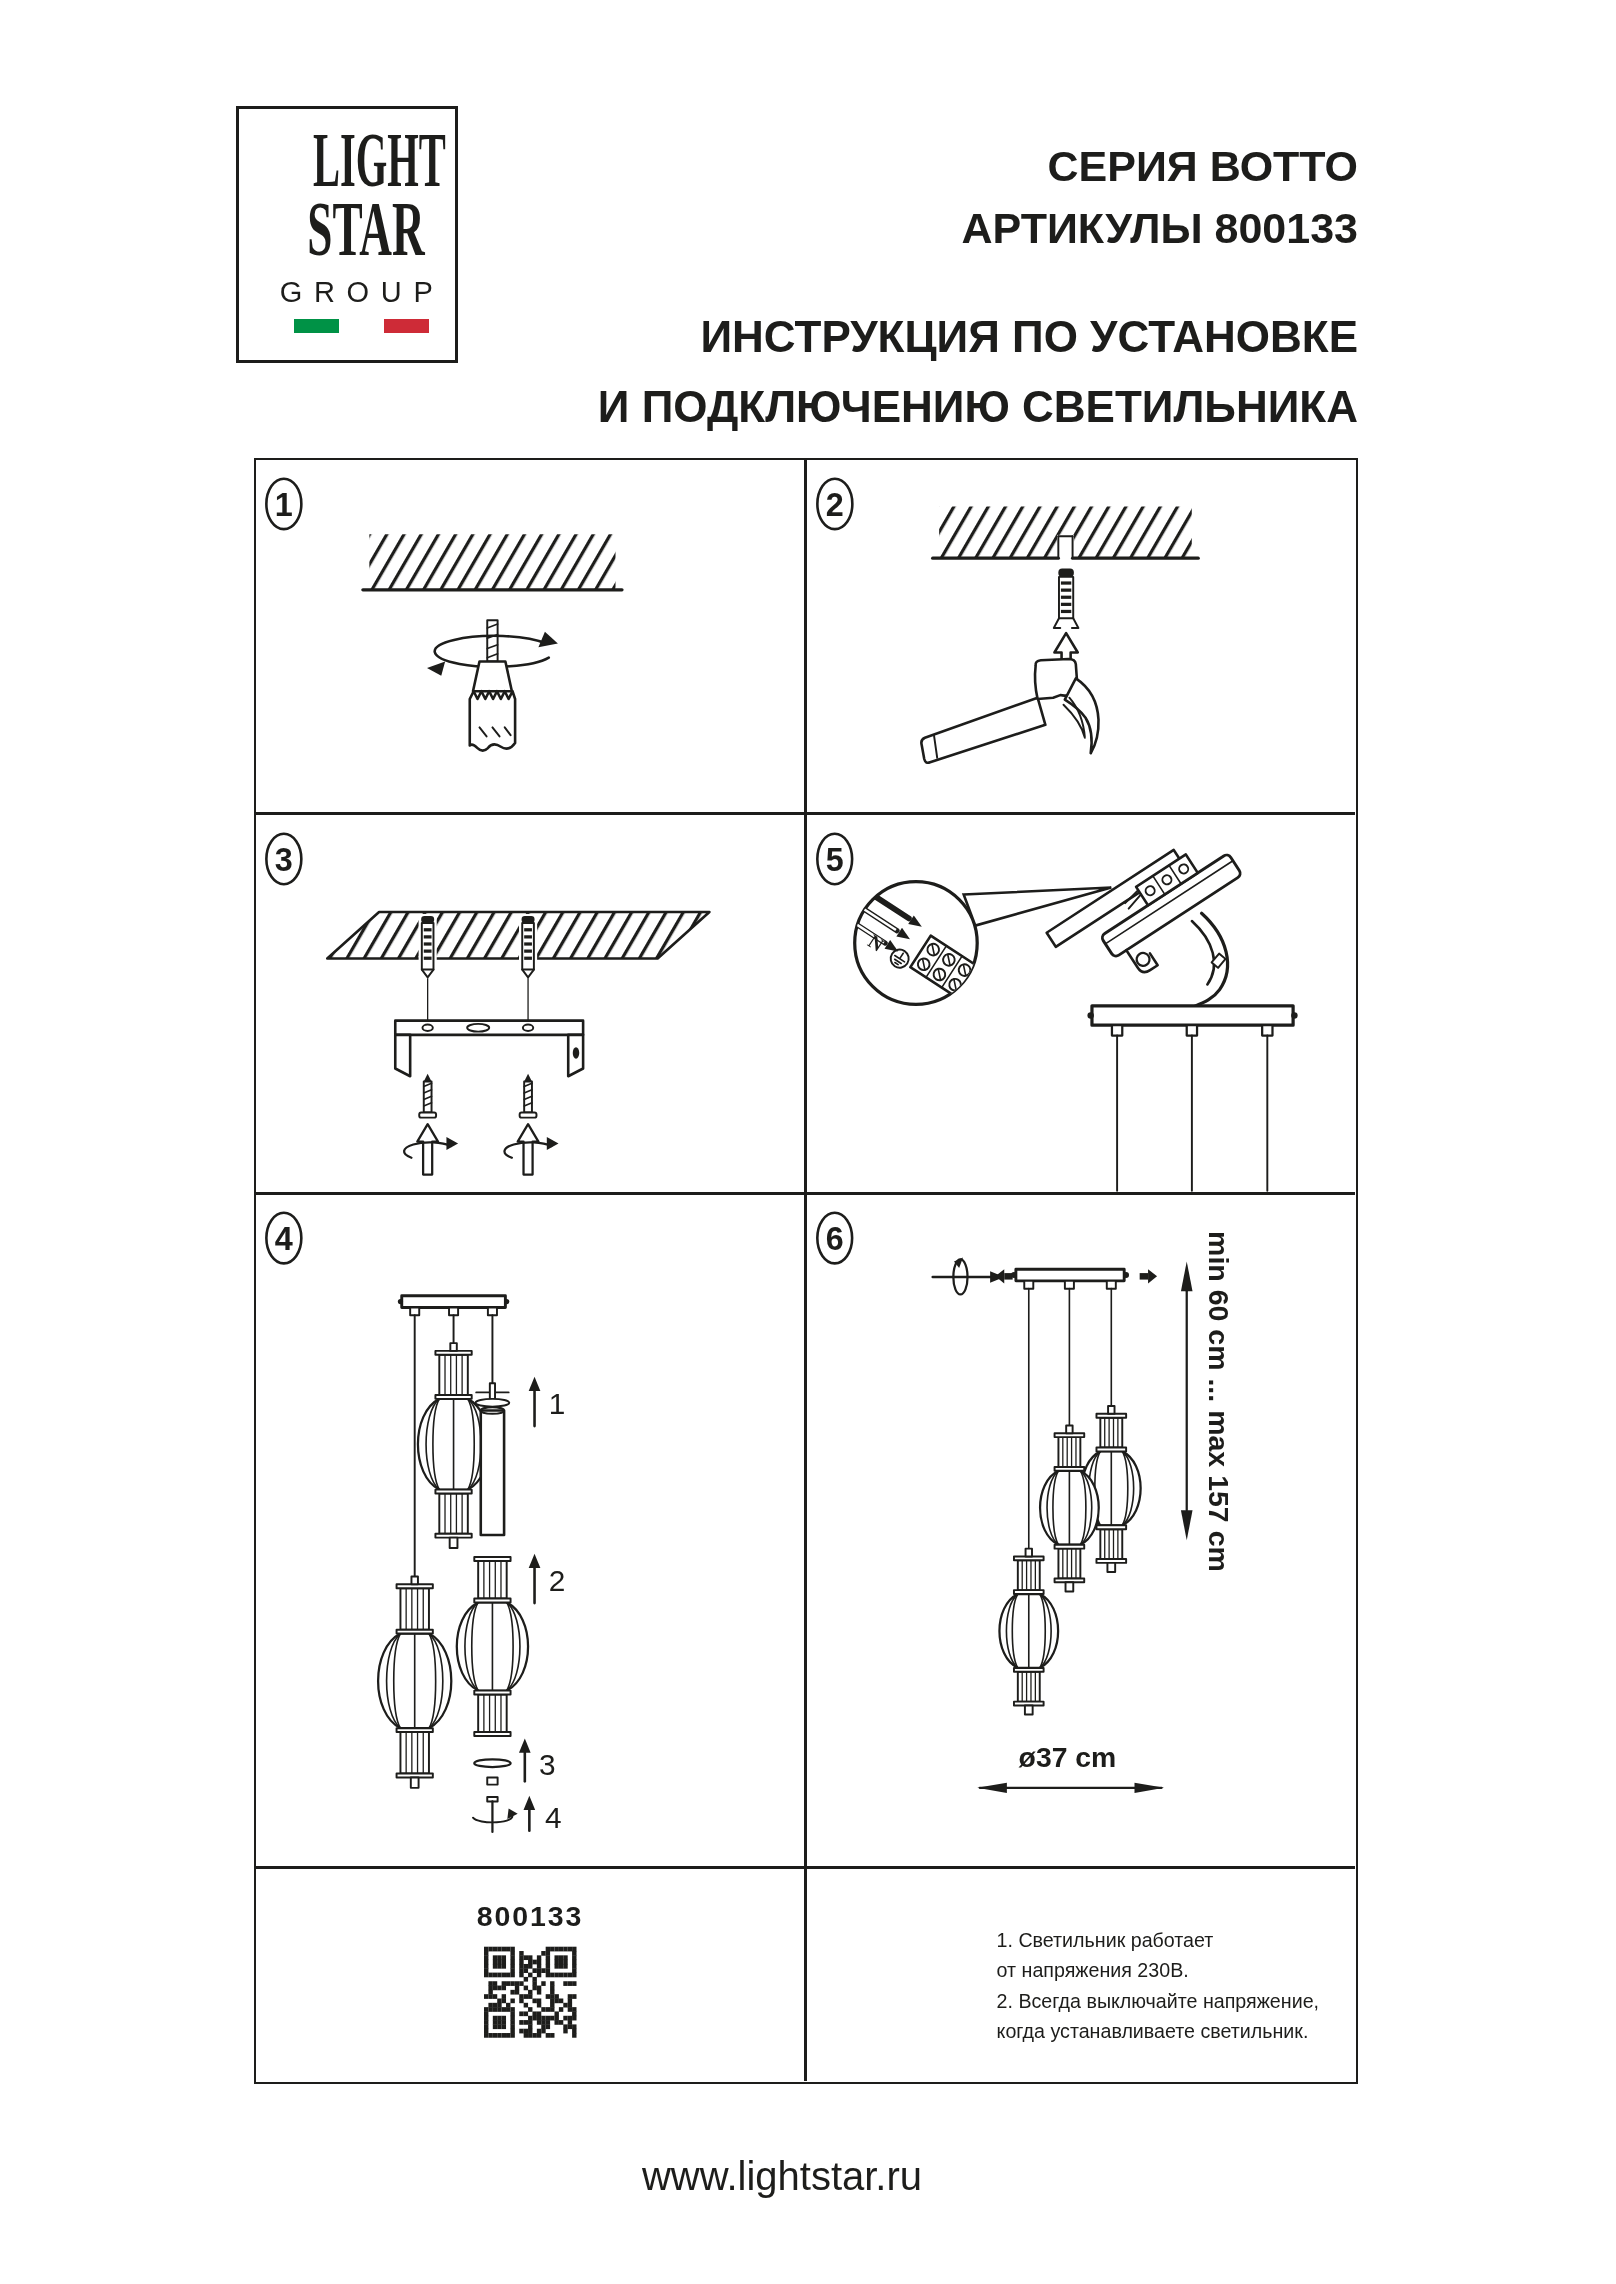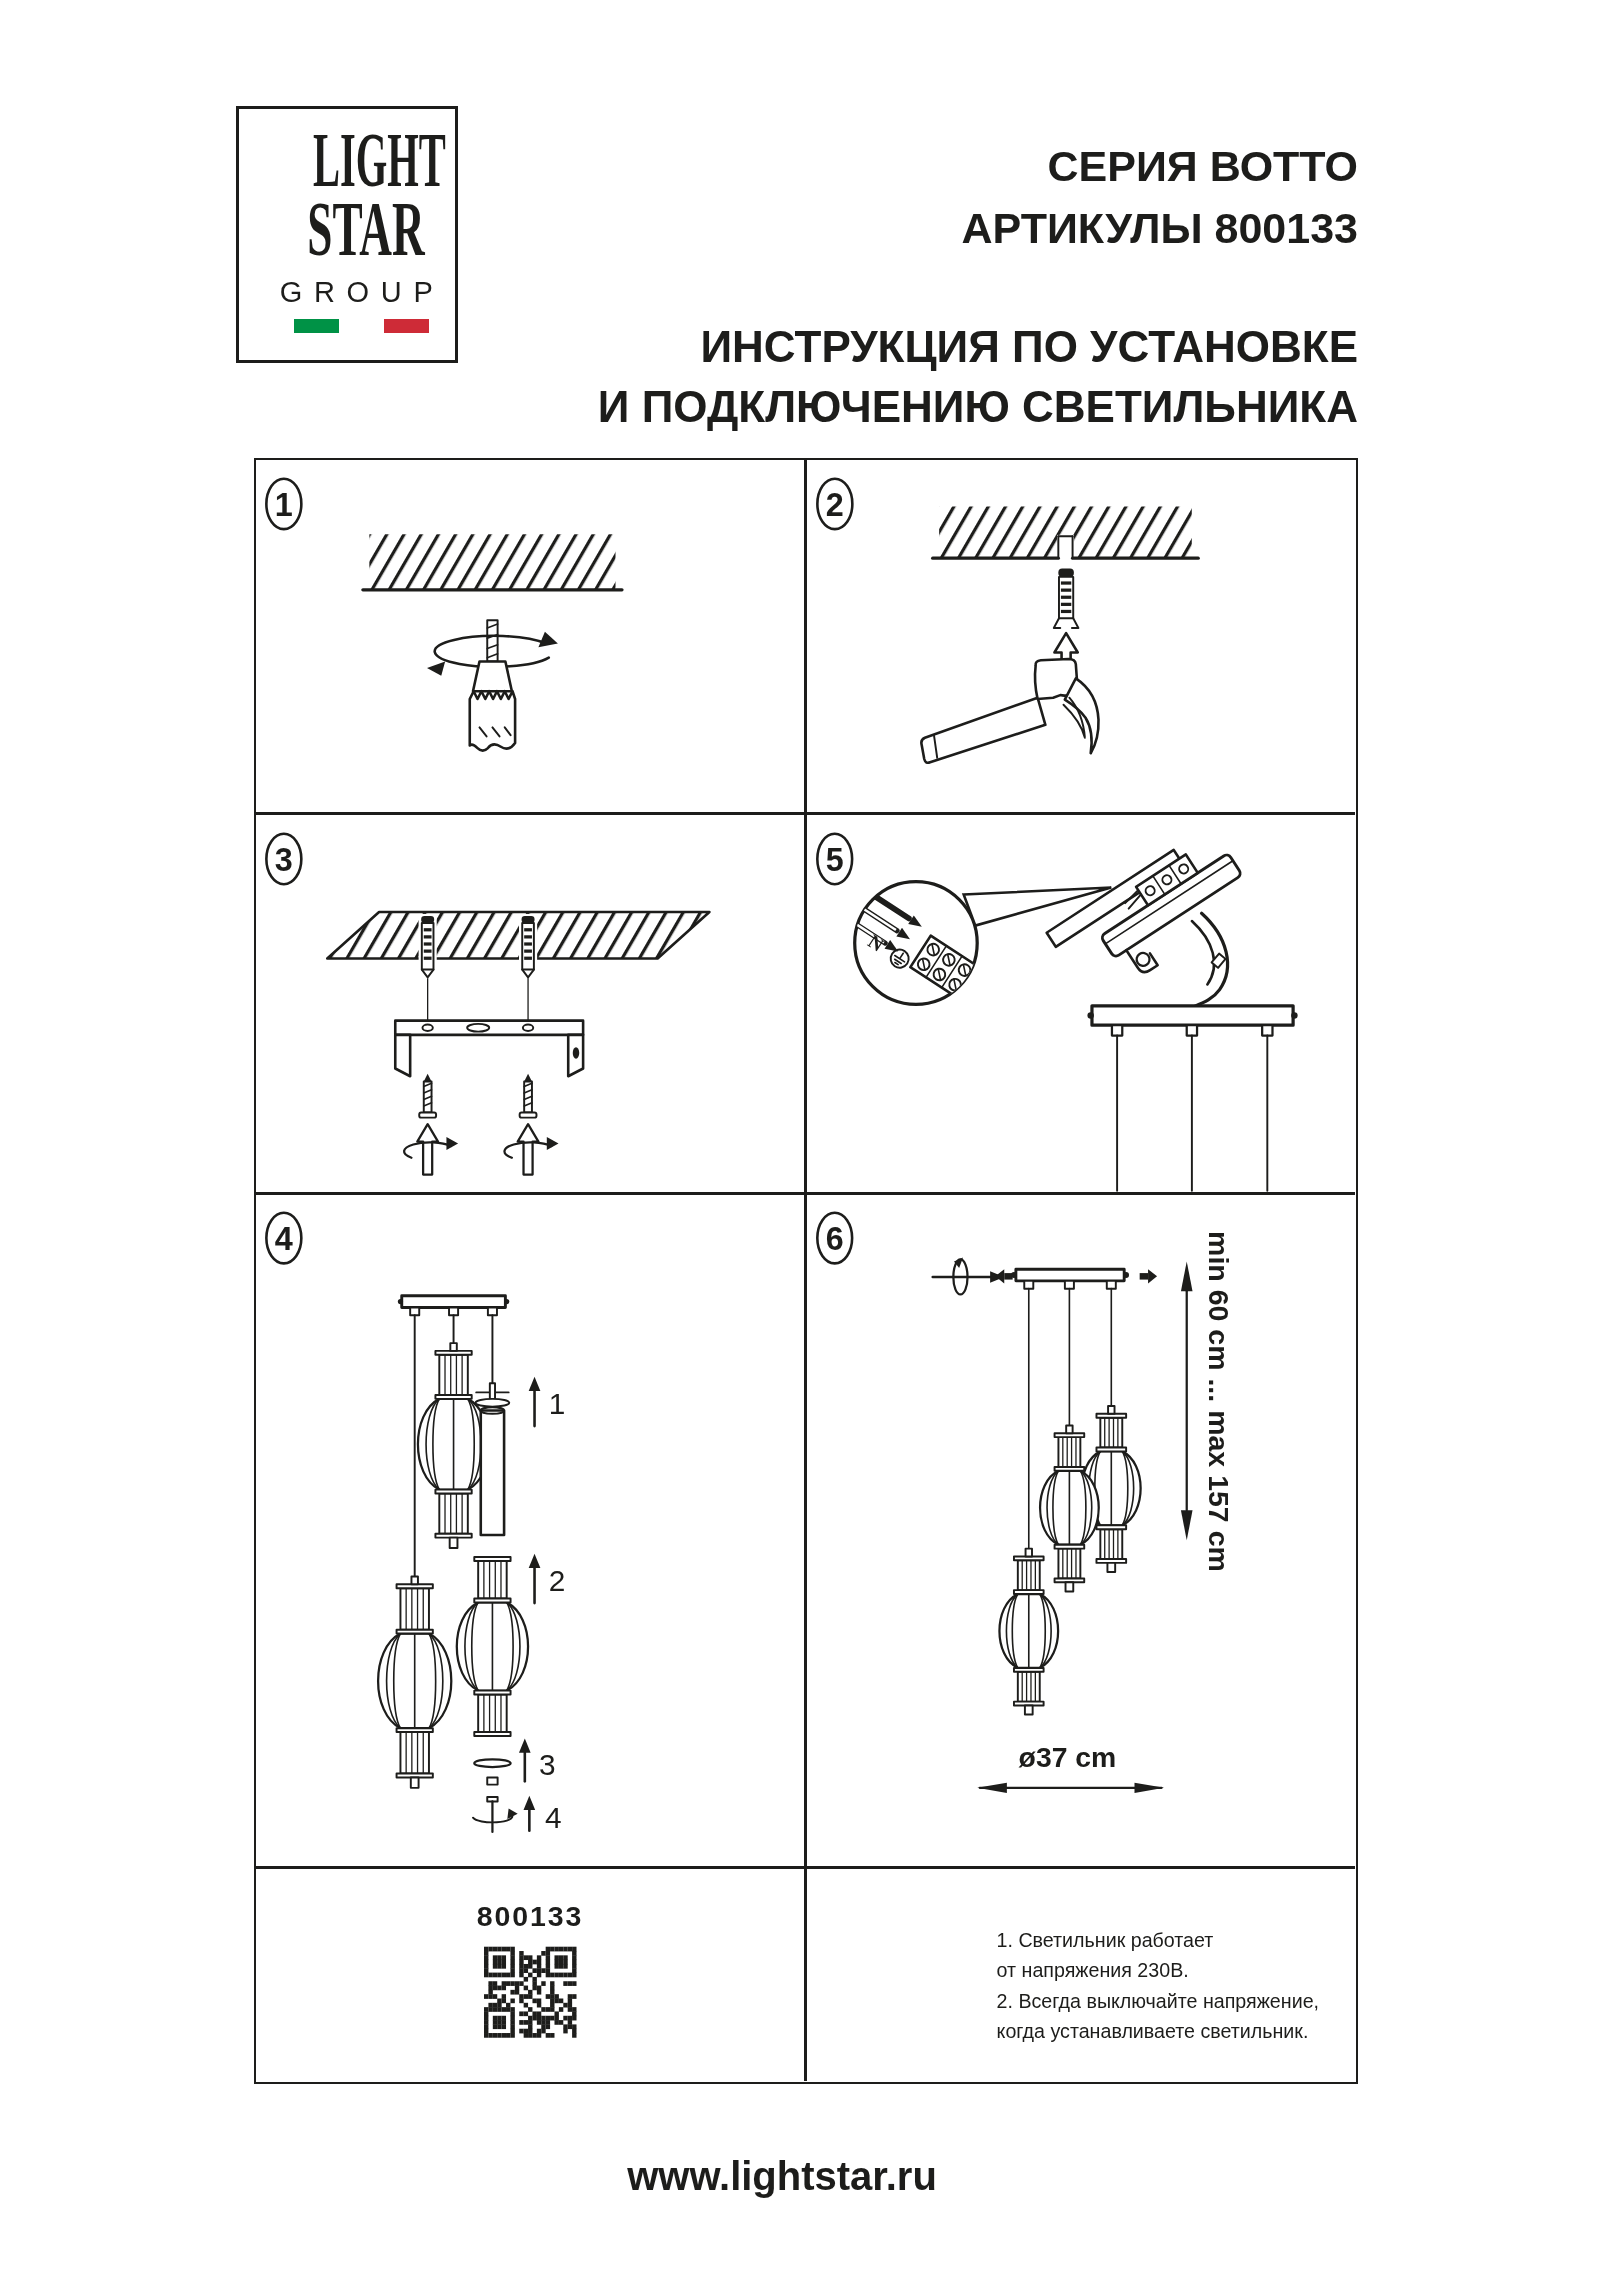--- a/index.html
+++ b/index.html
@@ -56,21 +56,21 @@
   .badge-num{font-size:50px;font-weight:700;}
   .plabel{font-size:46px;font-weight:400;}
   .dimtxt{font-size:44px;font-weight:700;}
   .qrnum{font-size:44px;font-weight:700;letter-spacing:3px;}
   .note{font-size:31px;font-weight:400;}
   .nlab{font-size:30px;font-weight:700;font-family:"Liberation Serif",serif;}
 
   
   .site{
     left:0;top:2154px;width:1564px;text-align:center;
-    font-size:40px;font-weight:700;
+    font-size:40px;font-weight:400;
   }
 </style>
 </head>
 <body>
 
 <svg width="0" height="0" style="position:absolute" aria-hidden="true">
   <defs>
     <pattern id="hatch" width="23" height="23" patternUnits="userSpaceOnUse" patternTransform="rotate(30)">
       <rect x="0" y="0" width="5" height="23" fill="#1d1d1b"></rect>
     </pattern>
@@ -83,21 +83,21 @@
   <div class="logo-group">GROUP</div>
   <div class="flag">
     <div class="fg"></div>
     <div class="fwh"></div>
     <div class="fr"></div>
   </div>
 </div>
 
 <div class="abs hdr hdr-sm" style="top:102px">СЕРИЯ ВОТТО</div>
 <div class="abs hdr hdr-sm" style="top:164px">АРТИКУЛЫ 800133</div>
-<div class="abs hdr hdr-lg" style="top:282px">ИНСТРУКЦИЯ ПО УСТАНОВКЕ</div>
+<div class="abs hdr hdr-lg" style="top:272px">ИНСТРУКЦИЯ ПО УСТАНОВКЕ</div>
 <div class="abs hdr hdr-lg" style="top:342px">И ПОДКЛЮЧЕНИЮ СВЕТИЛЬНИКА</div>
 
 <div class="abs grid">
   <div class="abs vline"></div>
   <div class="abs hline" style="top:352px"></div>
   <div class="abs hline" style="top:732px"></div>
   <div class="abs hline" style="top:1406px"></div>
 
   <svg style="left:0;top:0" width="548" height="352" viewBox="0 0 846 545" preserveAspectRatio="none">
     <g>

